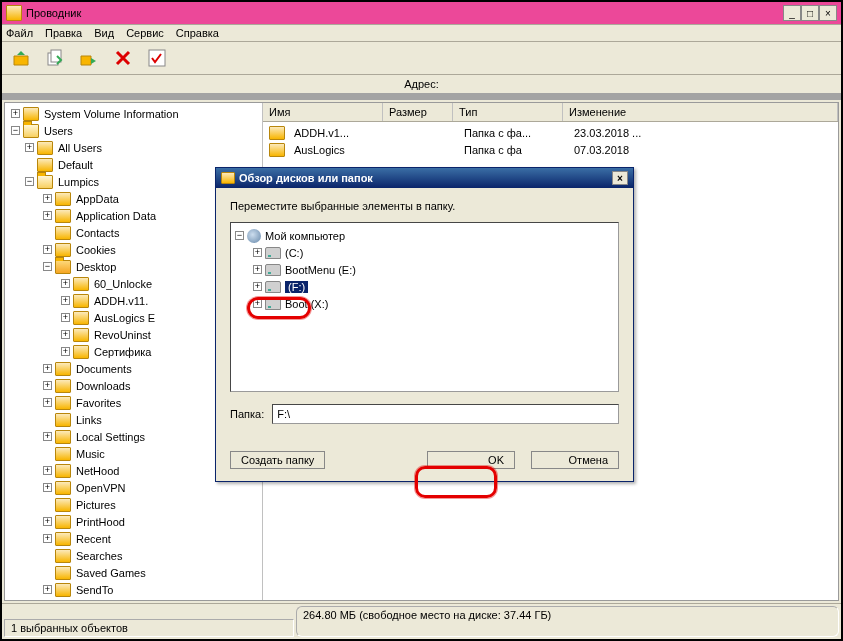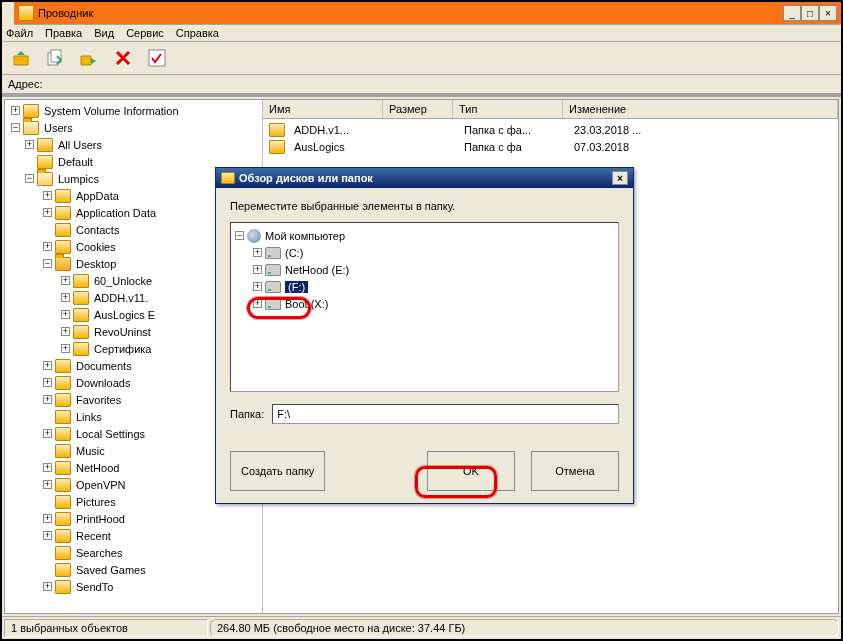--- a/index.html
+++ b/index.html
@@ -13,26 +13,25 @@
   overflow: hidden;
   position: relative;
 }
 .window {
   display: flex;
   flex-direction: column;
   height: 100%;
   background: #ece9d8;
 }
 .titlebar {
-  background: #f97316;
+  background: #ec4899;
   padding: 3px 4px;
   display: flex;
   align-items: center;
   border-bottom: 1px solid #aca899;
-  margin-left: 12px;
 }
 .titlebar .icon { width: 16px; height: 16px; margin-right: 4px; }
 .titlebar .title { flex: 1; font-weight: normal; }
 .winbtns { display: flex; gap: 0; }
 .winbtn {
   width: 18px; height: 16px;
   border: 1px solid #888;
   background: #ece9d8;
   font-family: Arial; font-size: 10px;
   display: flex; align-items: center; justify-content: center;
@@ -56,21 +55,22 @@
   width: 26px; height: 26px;
   display: flex; align-items: center; justify-content: center;
   cursor: pointer;
 }
 .tbtn svg { width: 20px; height: 20px; }
 .addressbar {
   padding: 3px 6px;
   display: flex;
   align-items: center;
   gap: 23px;
-  border-bottom: 4px solid #a3a3a3;
+  border-bottom: 7px solid #a3a3a3;
+  justify-content: center;
 }
 .addressbar input {
   flex: 1;
   border: 1px inset #9a9a9a;
   padding: 2px 4px;
   font: inherit;
   background: #fff;
 }
 .content {
   flex: 1;
@@ -134,21 +134,21 @@
 .statusbar {
   display: flex;
   border-top: 1px solid #aca899;
   padding: 2px;
   gap: 2px;
 }
 .statusbar .panel {
   border: 1px inset #fff;
   padding: 2px 6px;
 }
-.statusbar .panel:first-child { width: 204px; }
+.statusbar .panel:first-child { width: 290px; margin-top: 13px; }
 .statusbar .panel:last-child { flex: 1; border-radius: 6px; }
 
 
 .dialog {
   position: absolute;
   left: 213px;
   top: 165px;
   width: 419px;
   background: #ece9d8;
   border: 1px solid #0a246a;
@@ -202,25 +202,25 @@
   margin-right: 4px;
 }
 .selected-item { background: #0a246a; color: #fff; padding: 0 3px; }
 .dialog-path-row { display: flex; align-items: center; gap: 8px; margin-bottom: 27px; }
 .dialog-path-row input {
   flex: 1; border: 1px inset #9a9a9a; padding: 3px 4px; font: inherit; background: #fff;
 }
 .dialog-buttons { display: flex; align-items: center; gap: 16px; }
 .dlg-btn {
   min-width: 88px;
-  padding: 13px 10px;
+  padding: 2px 10px;
   border: 1px solid #888;
   background: #ece9d8;
   cursor: pointer;
-  text-align: center;
+  text-align: right;
 }
 .btn-spacer { flex: 1; }
 
 
 .highlight-red {
   position: absolute;
   border: 3px solid #e40000;
   border-radius: 14px;
   box-shadow: 0 0 0 1px rgba(228,0,0,0.4);
   pointer-events: none;
@@ -497,21 +497,21 @@
         </div>
       <div style="padding-left:18px">
         <div class="dlg-tree-row">
             <span class="expander">+</span>
             <span class="drive-icon"></span>
             <span>(C:)</span>
           </div>
         <div class="dlg-tree-row">
             <span class="expander">+</span>
             <span class="drive-icon"></span>
-            <span>NetHood (E:)</span>
+            <span>BootMenu (E:)</span>
           </div>
         <div class="dlg-tree-row">
             <span class="expander">+</span>
             <span class="drive-icon"></span>
             <span class="selected-item">(F:)</span>
           </div>
         <div class="dlg-tree-row">
             <span class="expander">+</span>
             <span class="drive-icon"></span>
             <span>Boot (X:)</span>

